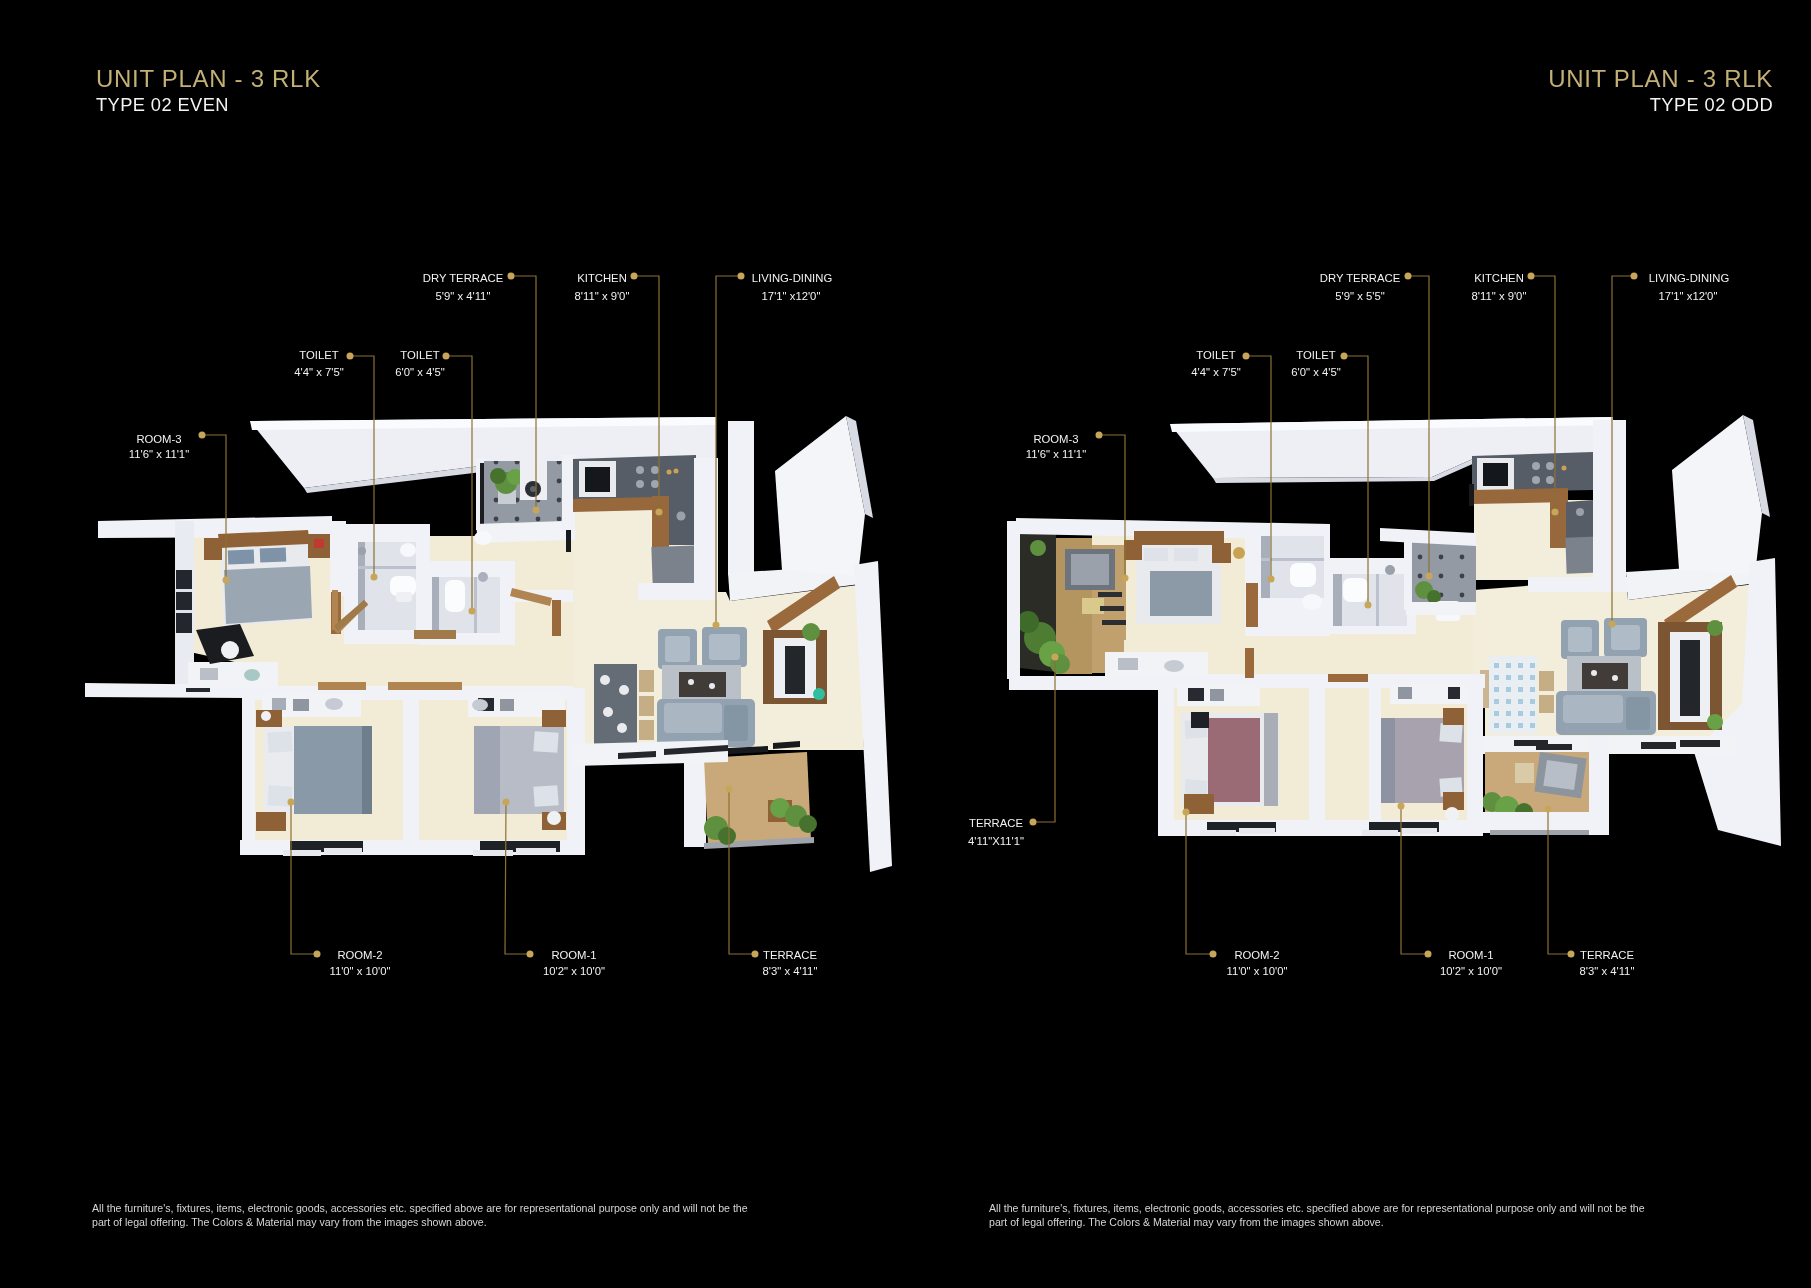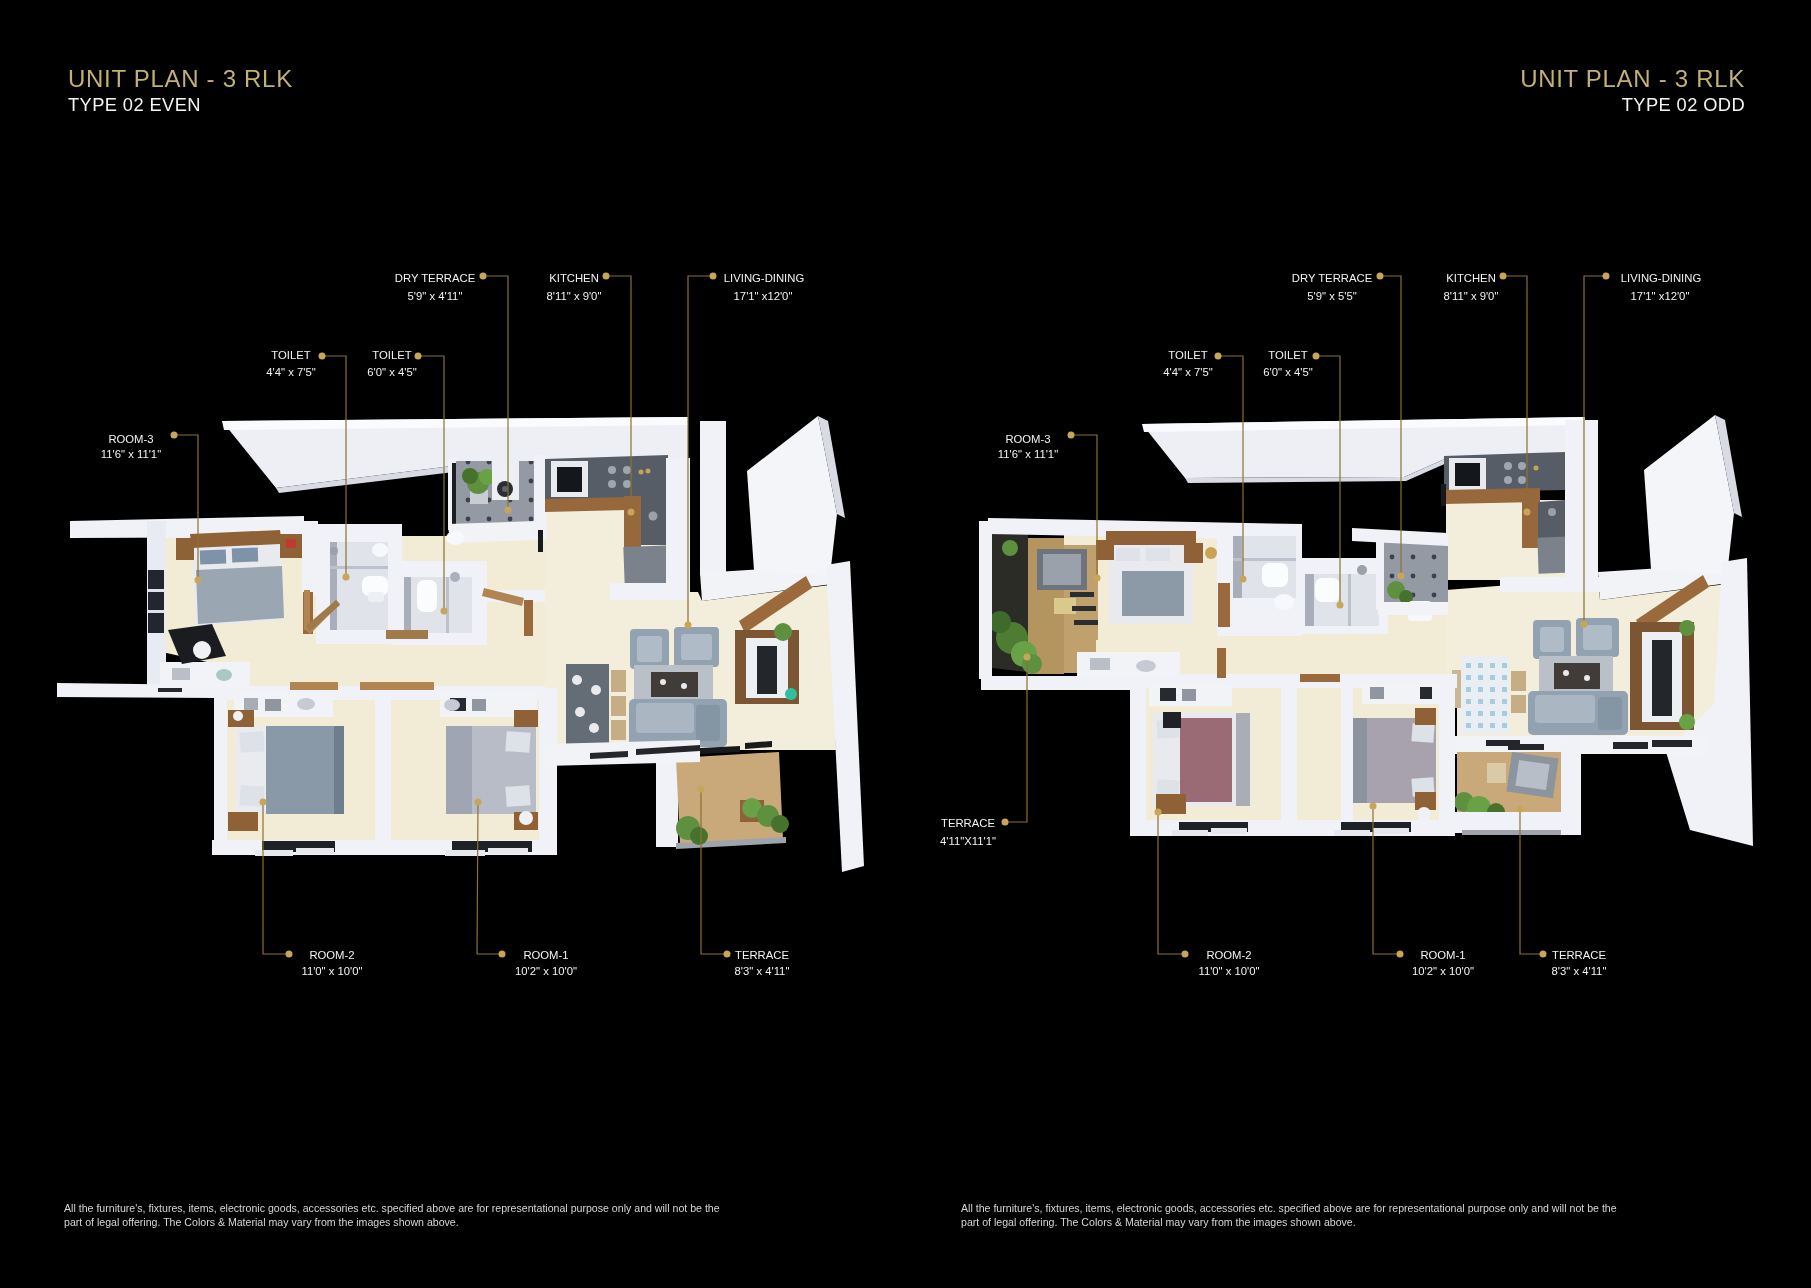--- a/index.html
+++ b/index.html
@@ -1,16 +1,16 @@
 <!DOCTYPE html>
 <html><head>
 <meta charset="utf-8">
 <style>
   html,body{margin:0;padding:0;background:#000;}
-  #page{position:relative;width:1771px;height:1288px;background:#000;overflow:hidden;}
+  #page{position:relative;width:1771px;height:1288px;background:#000;overflow:hidden;margin-left:28px;}
   svg{display:block;}
   text{font-family:"Liberation Sans", sans-serif;}
 </style>
 </head>
 <body>
 <div id="page">
 <svg width="1811" height="1288" viewBox="0 0 1811 1288">
 <defs>
 <pattern id="tiledots" width="21" height="19" patternUnits="userSpaceOnUse">
   <rect width="21" height="19" fill="#939aa4"></rect>

